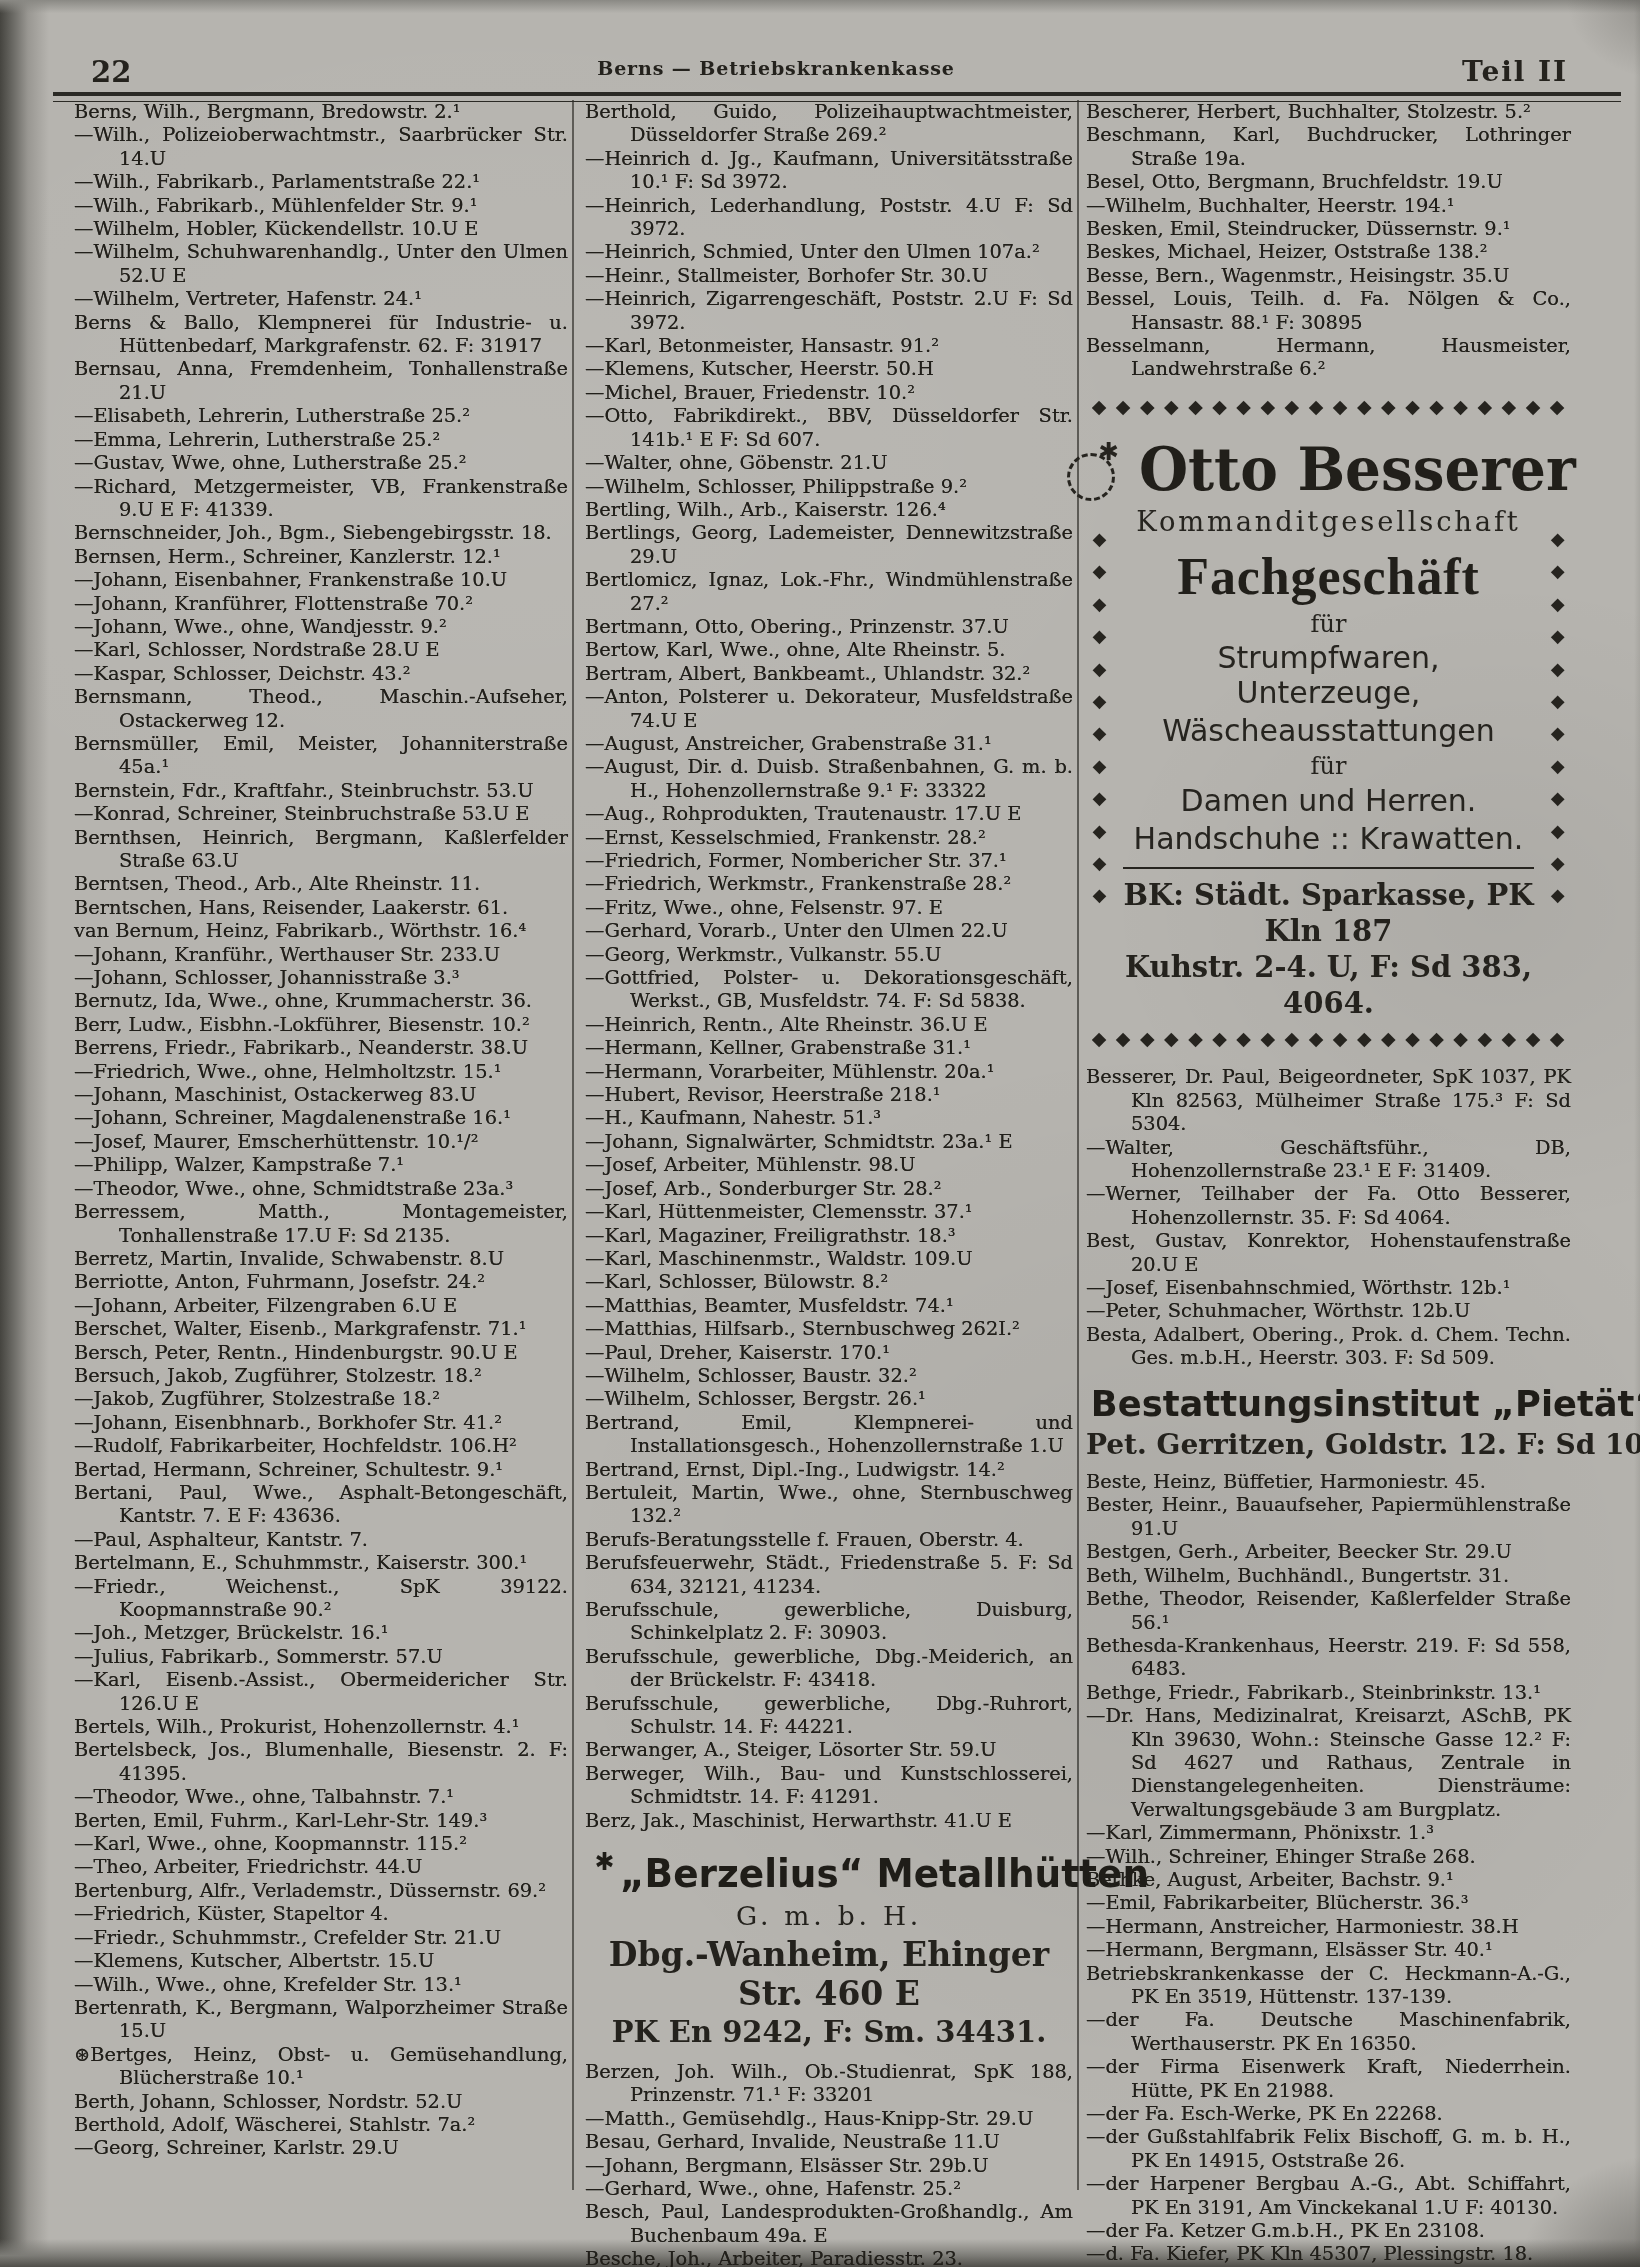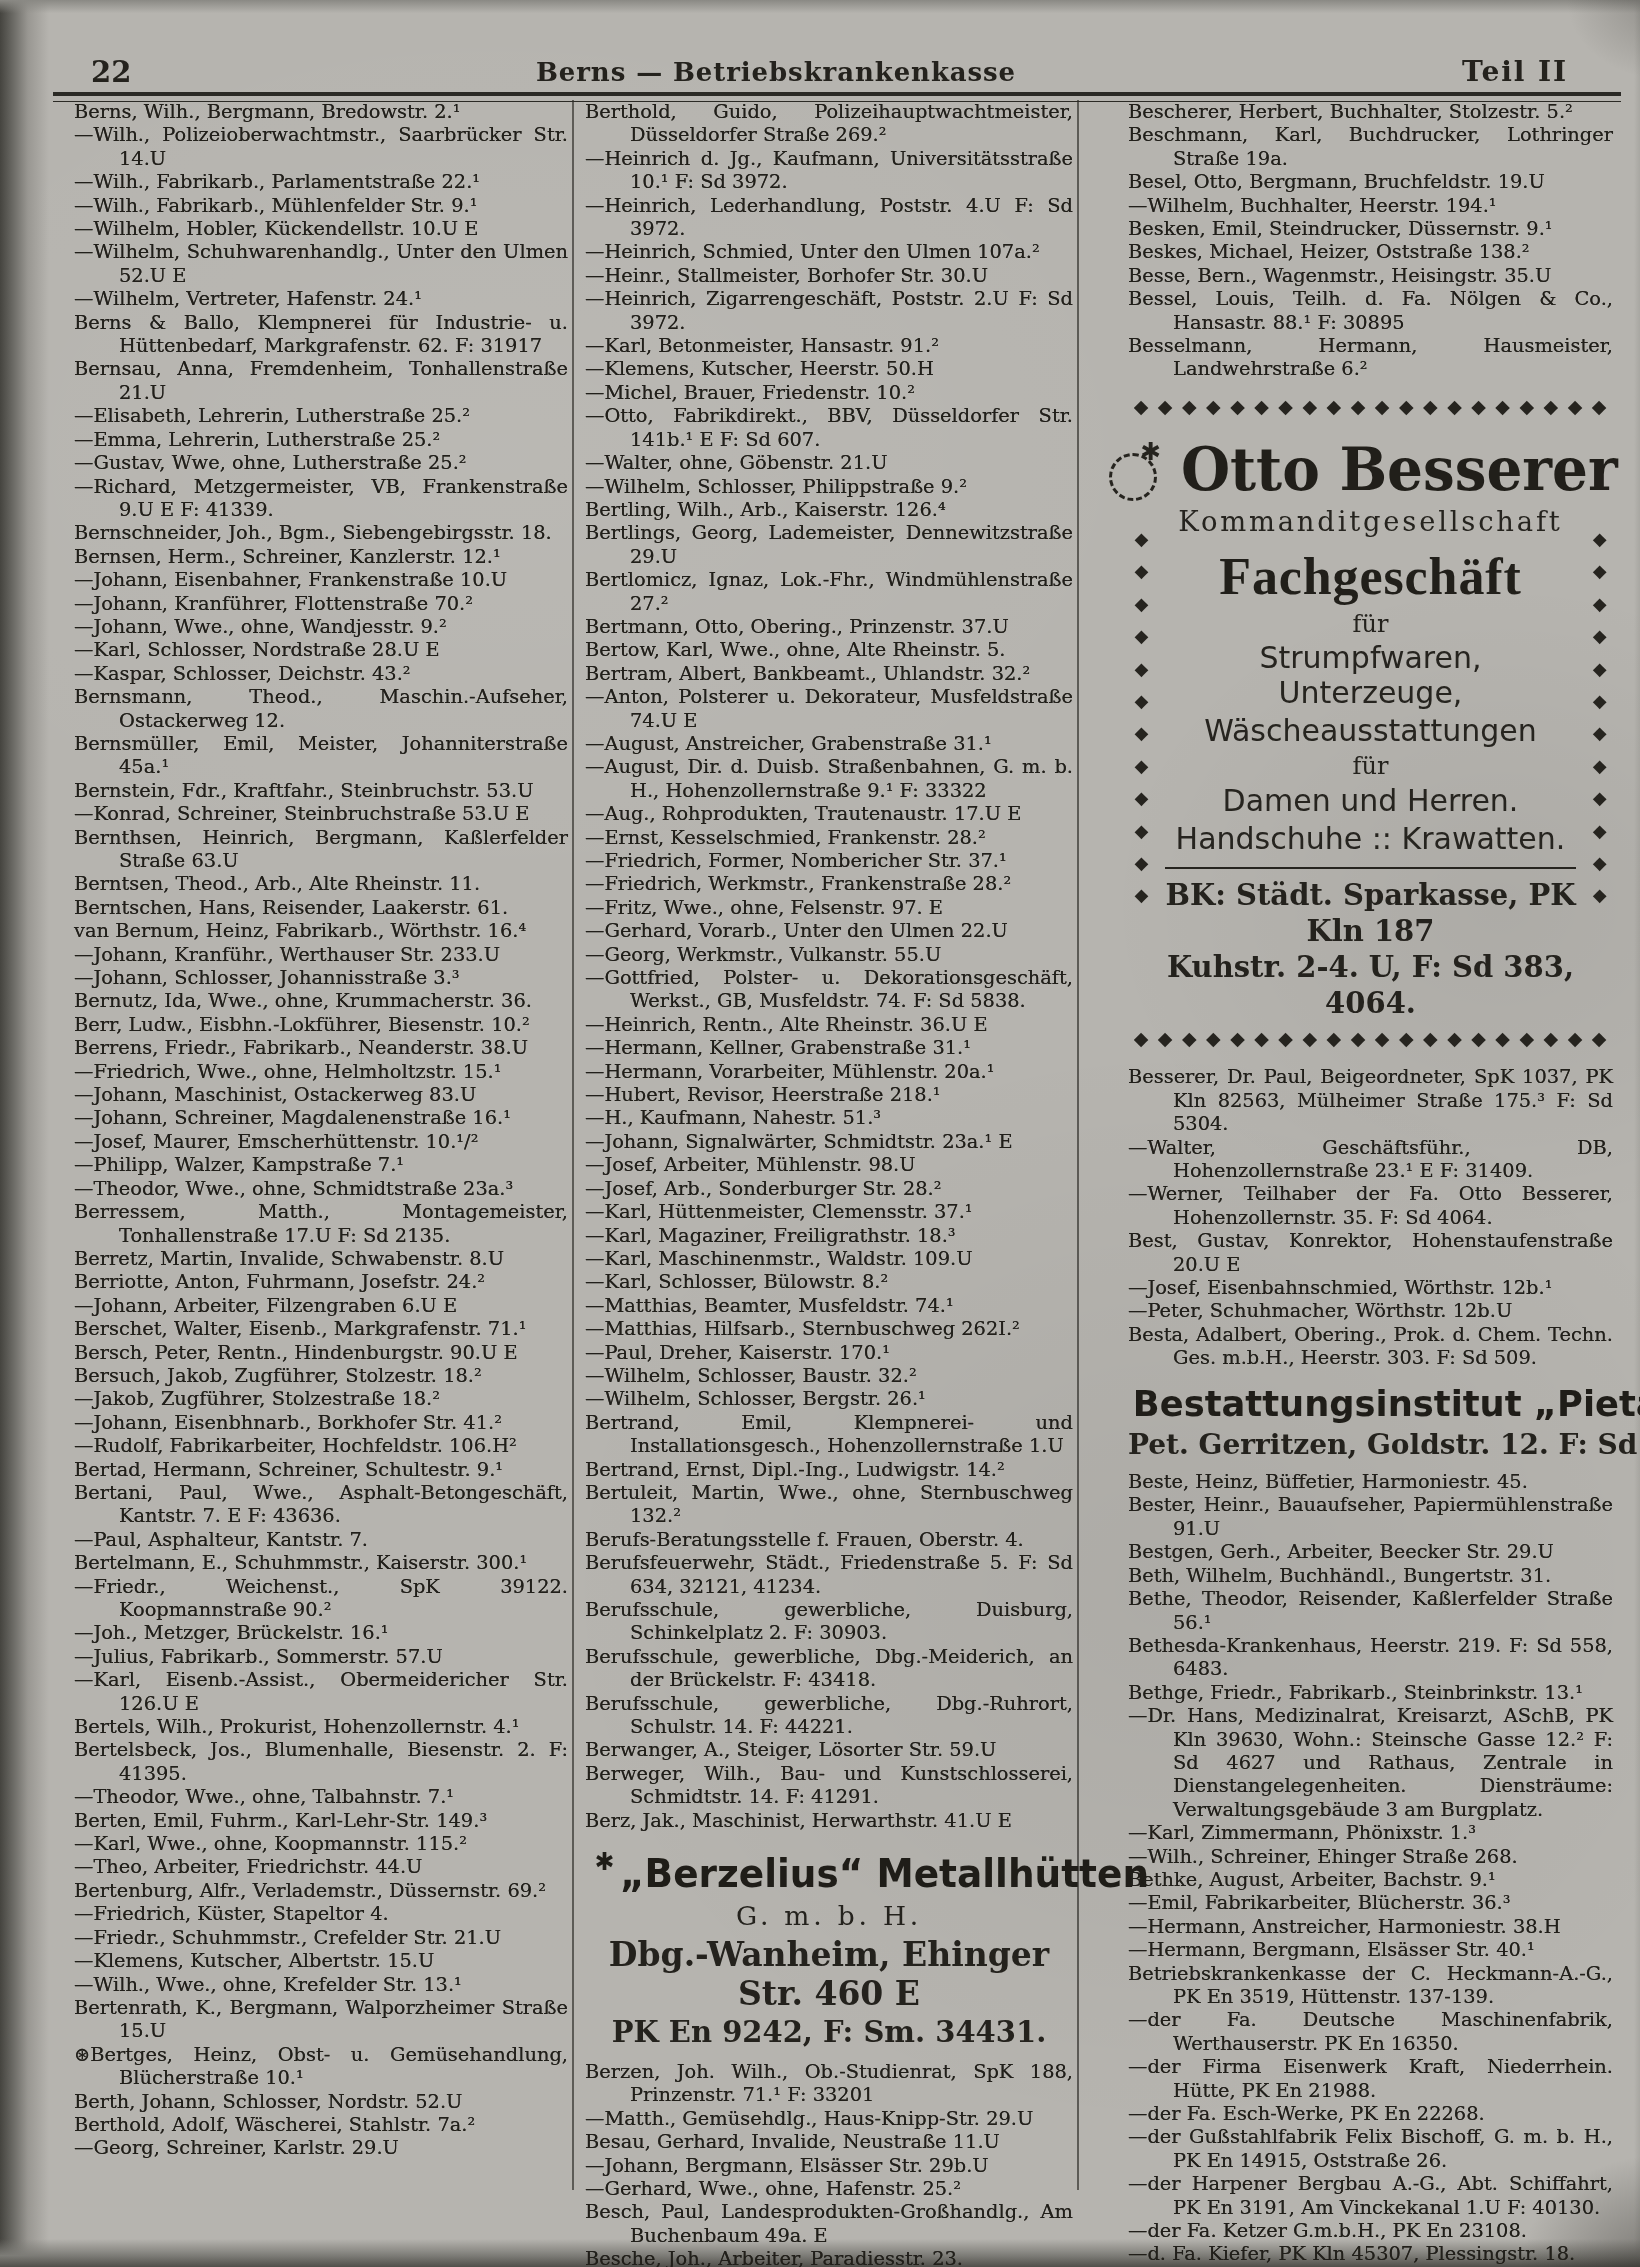--- a/index.html
+++ b/index.html
@@ -14,34 +14,34 @@
   .edge{position:absolute;pointer-events:none;}
   .edge-left{left:0;top:0;bottom:0;width:49px;background:linear-gradient(90deg,#45443f 0,#6b6a65 13.2px,#999792 28px,rgba(182,180,175,0) 49px);}
   .edge-right{right:0;top:0;bottom:0;width:32px;background:linear-gradient(270deg,#5b5a55 0,#8b8a85 13.2px,rgba(182,180,175,0) 32px);}
   .edge-bottom{left:0;right:0;bottom:0;height:28px;background:linear-gradient(0deg,#504f4a 0,#7d7c77 11.4px,rgba(182,180,175,0) 28px);}
   .edge-top{left:0;right:0;top:0;height:13.2px;background:linear-gradient(180deg,#8a8984 0,rgba(182,180,175,0) 13.2px);}
   .corner-br{right:0;bottom:0;width:227px;height:189px;background:radial-gradient(208px 161px at 100% 100%, rgba(40,38,34,.45), rgba(0,0,0,0) 70%);}
   .corner-tr{right:0;top:0;width:151px;height:132px;background:radial-gradient(142px 114px at 100% 0%, rgba(40,38,34,.28), rgba(0,0,0,0) 70%);}
 
   
   .hdr-num{position:absolute;left:91px;top:55px;font-size:29px;font-weight:bold;}
-  .hdr-title{position:absolute;left:511px;top:57px;width:530px;text-align:center;font-size:26px;font-weight:bold;letter-spacing:0.9px;}
+  .hdr-title{position:absolute;left:511px;top:57px;width:530px;text-align:center;font-size:19px;font-weight:bold;letter-spacing:0.9px;}
   .hdr-part{position:absolute;right:98px;top:55px;font-size:28px;font-weight:bold;letter-spacing:1.9px;}
   .hdr-rule{position:absolute;left:53px;right:45px;top:92px;height:4.7px;border-top:4.7px solid #2b2a25;border-bottom:1.9px solid #2b2a25;}
 
   
   .vdiv{position:absolute;top:100px;width:1.9px;height:2090px;background:rgba(45,43,38,.65);}
   .vdiv-1{left:572px;}
   .vdiv-2{left:1077px;}
 
   
   .col{position:absolute;top:100px;}
   .col-1{left:74px;width:494px;}
   .col-2{left:585px;width:488px;}
-  .col-3{left:1128px;width:485px;}
+  .col-3{left:1086px;width:485px;}
   .entry{margin:0;font-size:19.4px;line-height:23.4px;text-align:justify;
          padding-left:45px;text-indent:-45px;color:#211f1a;
          text-shadow:0 0 0.4px rgba(33,31,26,.8);}
 
   
   .ad-besserer{position:relative;margin:13.2px 0 15px 0;padding:28px 23px 23px 23px;text-align:center;}
   .deco{position:absolute;overflow:hidden;color:#26241f;font-family:"DejaVu Sans",sans-serif;}
   .deco-h{left:5.7px;right:5.7px;height:24.6px;font-size:19px;letter-spacing:9.5px;white-space:nowrap;text-align:center;line-height:24.6px;}
   .deco-top{top:0;} .deco-bot{bottom:0;}
   .deco-v{top:24.6px;bottom:24.6px;width:23px;writing-mode:vertical-rl;text-orientation:upright;font-size:18px;letter-spacing:11.4px;line-height:23px;white-space:nowrap;}

